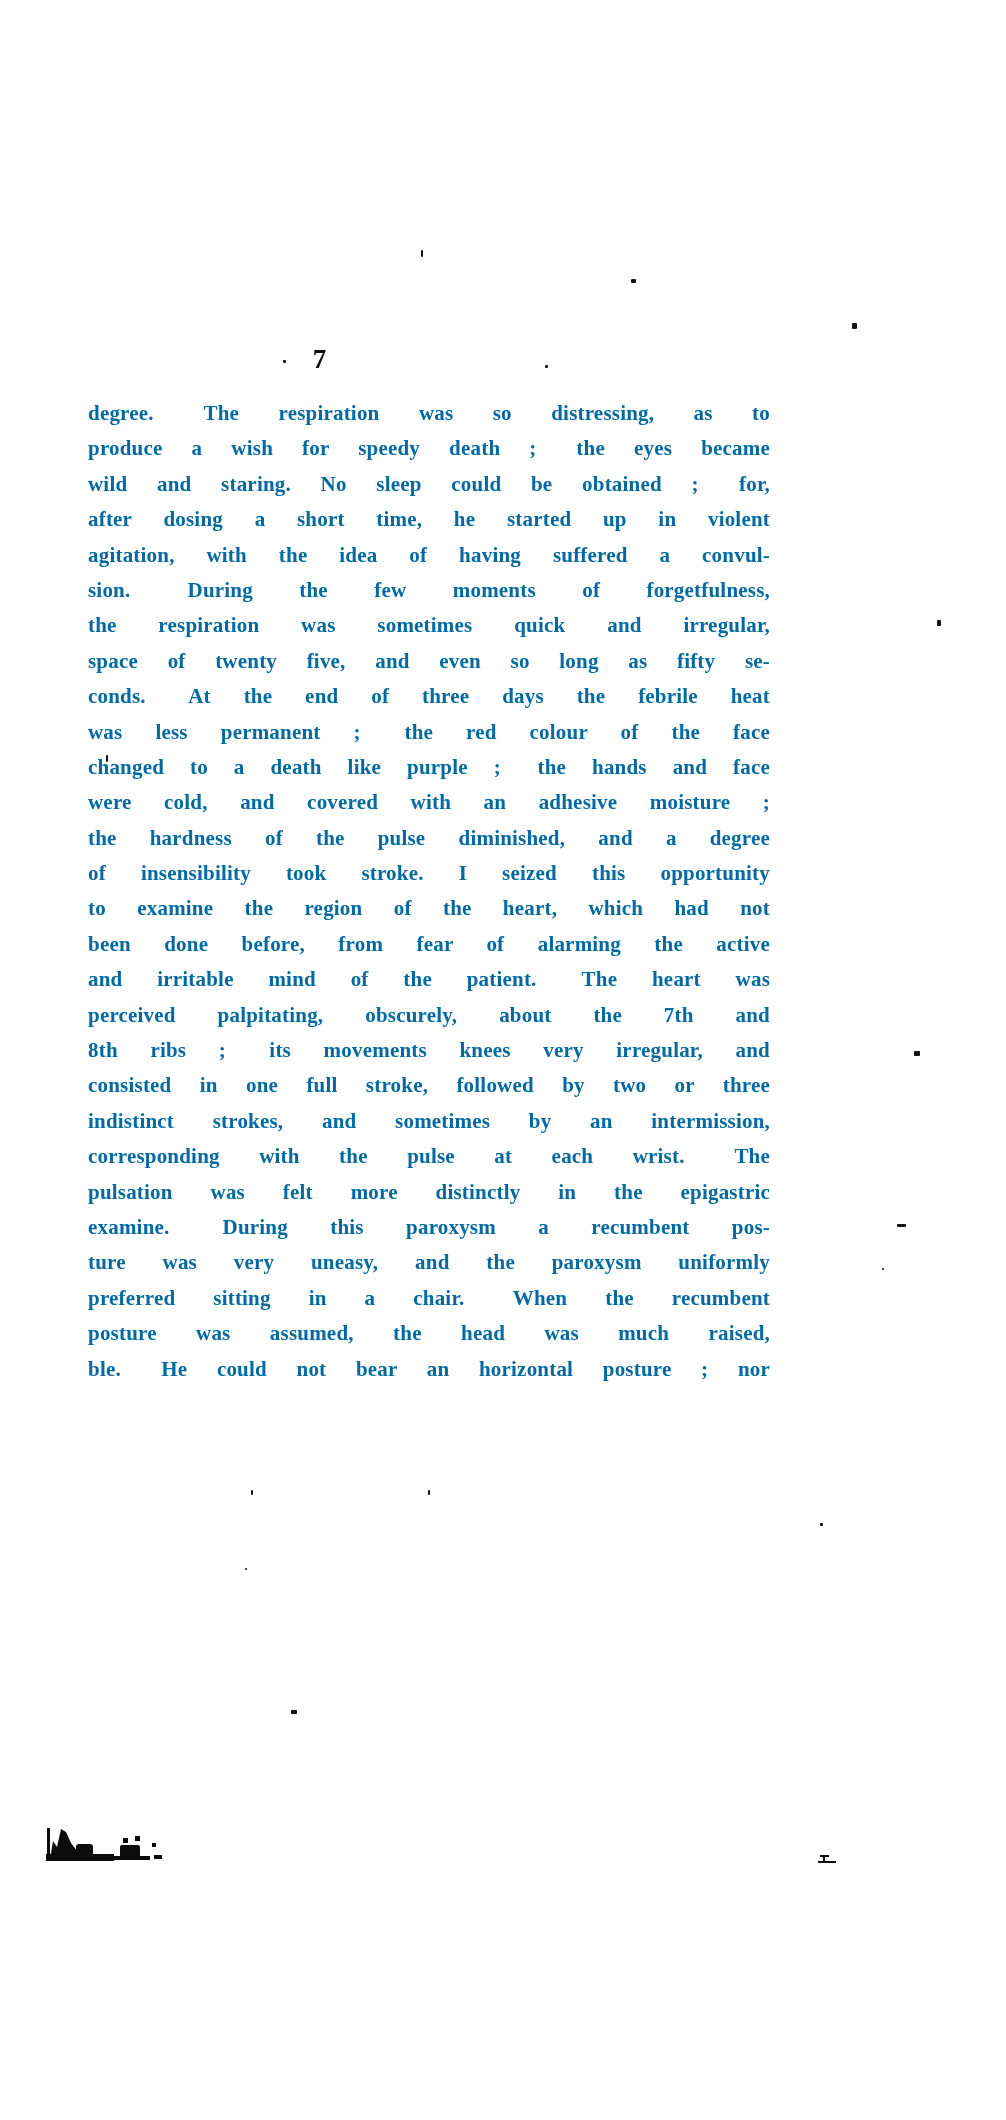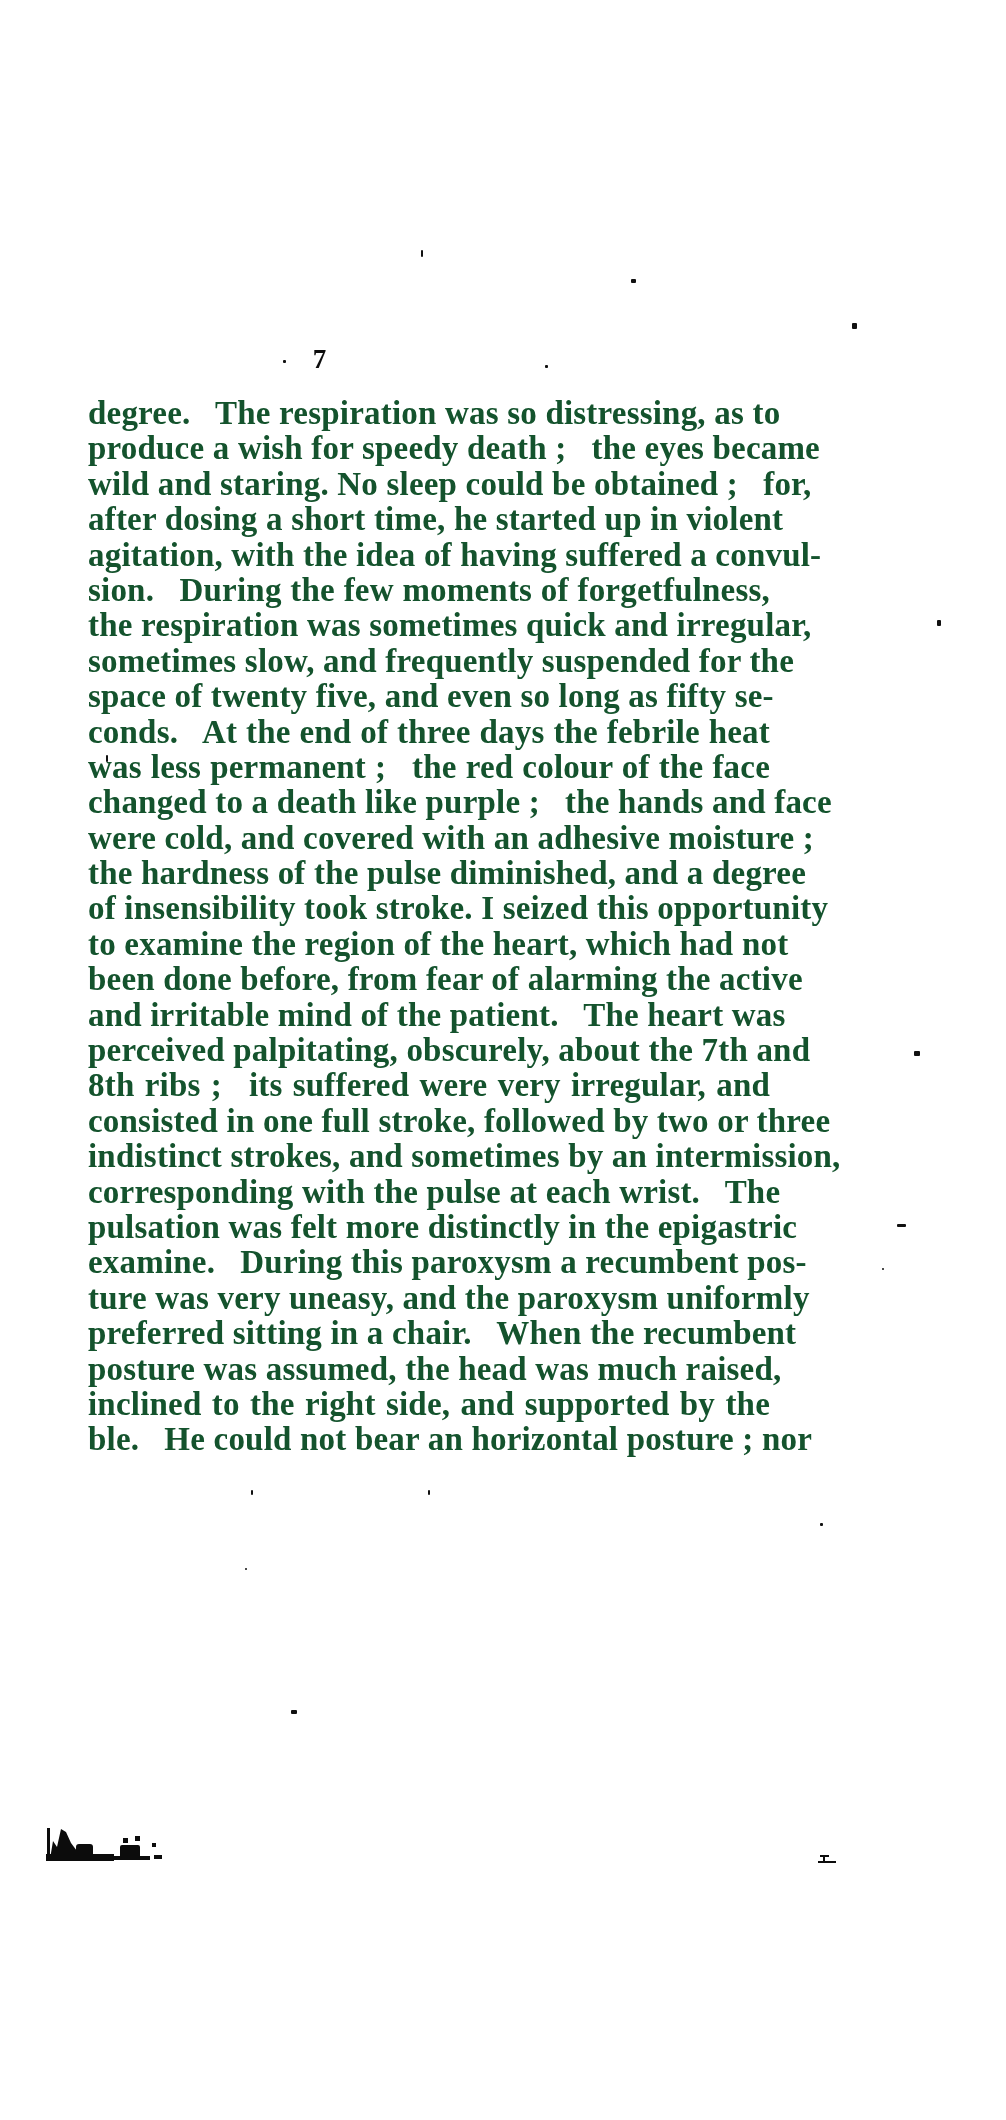--- a/index.html
+++ b/index.html
@@ -24,28 +24,28 @@
   }
   .text-block {
     position: absolute;
     left: 88px;
     top: 396px;
     width: 682px;
   }
   .line {
     height: 35.4px;
     line-height: 35.4px;
-    font-size: 33px;
+    font-size: 21px;
     font-weight: 700;
     letter-spacing: 0.2px;
     white-space: nowrap;
     text-align: justify;
     text-align-last: justify;
     text-justify: inter-word;
-    color: #14532d;
+    color: #0369a1;
   }
   .speck {
     position: absolute;
     background: #111;
     border-radius: 1px;
   }
   .ink-blot {
     position: absolute;
     left: 40px;
     top: 1823px;
@@ -64,42 +64,40 @@
   <div class="page-number">7</div>
 
   <div class="text-block" id="text-block">
       <div class="line">degree.  The respiration was so distressing, as to</div>
       <div class="line">produce a wish for speedy death ;  the eyes became</div>
       <div class="line">wild and staring.  No sleep could be obtained ;  for,</div>
       <div class="line">after dosing a short time, he started up in violent</div>
       <div class="line">agitation, with the idea of having suffered a convul-</div>
       <div class="line">sion.  During the few moments of forgetfulness,</div>
       <div class="line">the respiration was sometimes quick and irregular,</div>
-      <div class="line">sometimes slow, and frequently suspended for the</div>
       <div class="line">space of twenty five, and even so long as fifty se-</div>
       <div class="line">conds.  At the end of three days the febrile heat</div>
       <div class="line">was less permanent ;  the red colour of the face</div>
       <div class="line">changed to a death like purple ;  the hands and face</div>
       <div class="line">were cold, and covered with an adhesive moisture ;</div>
       <div class="line">the hardness of the pulse diminished, and a degree</div>
       <div class="line">of insensibility took stroke.  I seized this opportunity</div>
       <div class="line">to examine the region of the heart, which had not</div>
       <div class="line">been done before, from fear of alarming the active</div>
       <div class="line">and irritable mind of the patient.  The heart was</div>
       <div class="line">perceived palpitating, obscurely, about the 7th and</div>
-      <div class="line">8th ribs ;  its suffered were very irregular, and</div>
+      <div class="line">8th ribs ;  its movements knees very irregular, and</div>
       <div class="line">consisted in one full stroke, followed by two or three</div>
       <div class="line">indistinct strokes, and sometimes by an intermission,</div>
       <div class="line">corresponding with the pulse at each wrist.  The</div>
       <div class="line">pulsation was felt more distinctly in the epigastric</div>
       <div class="line">examine.  During this paroxysm a recumbent pos-</div>
       <div class="line">ture was very uneasy, and the paroxysm uniformly</div>
       <div class="line">preferred sitting in a chair.  When the recumbent</div>
       <div class="line">posture was assumed, the head was much raised,</div>
-      <div class="line">inclined to the right side, and supported by the</div>
       <div class="line">ble.  He could not bear an horizontal posture ; nor</div>
     </div>
 
   <svg class="ink-blot" width="130" height="48" viewBox="0 0 130 48" aria-hidden="true">
     <g fill="#0c0c0c">
       <rect x="7" y="5" width="3" height="33"></rect>
       <polygon points="10,36 13,18 17,24 21,6 26,9 31,20 37,28 43,34 10,38"></polygon>
       <rect x="36" y="21" width="17" height="14" rx="3"></rect>
       <rect x="6" y="31" width="68" height="7"></rect>
       <rect x="66" y="33" width="44" height="4"></rect>

